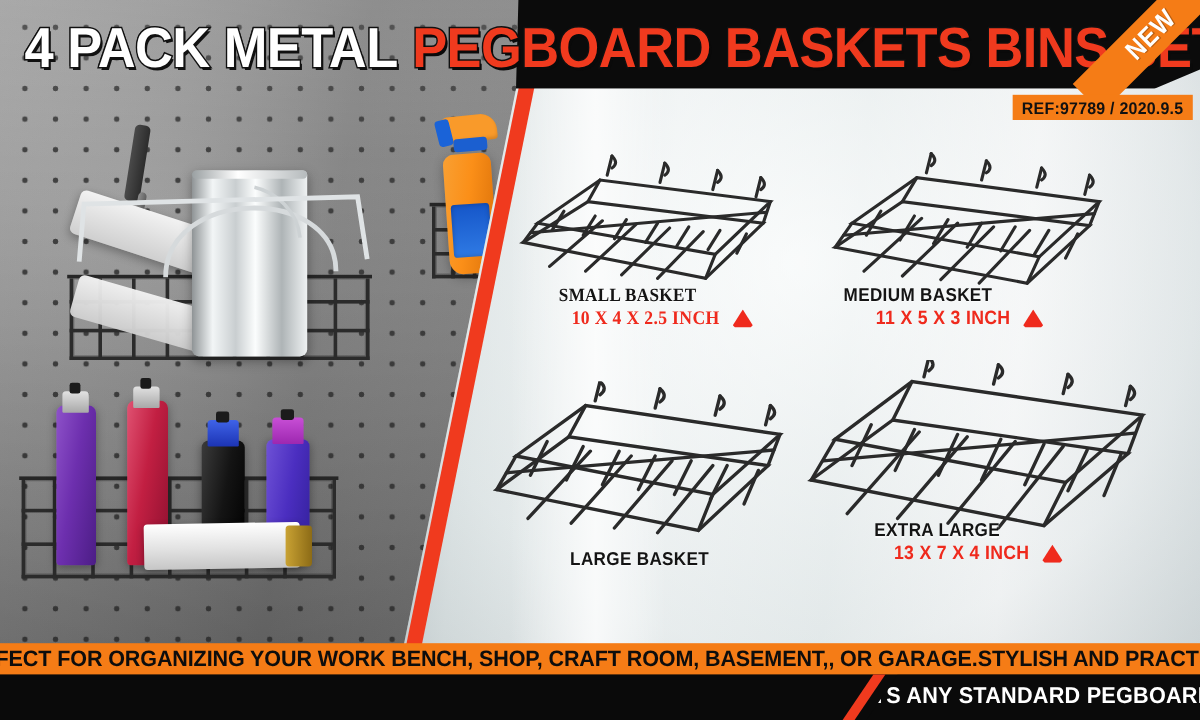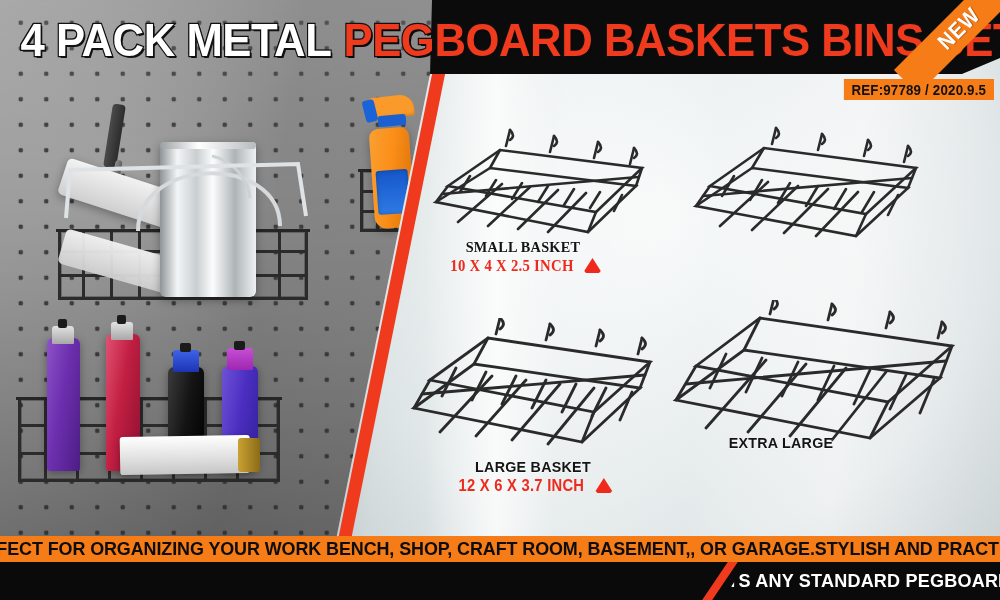--- a/index.html
+++ b/index.html
@@ -160,21 +160,21 @@
   .lbl .name{
     font-weight:bold; font-size:15.5px; color:#141414; letter-spacing:.3px;
     transform:scaleX(.92); white-space:nowrap;
     text-shadow:0 1px 0 rgba(255,255,255,.6);
   }
   .lbl .dim{
     font-weight:bold; font-size:16px; color:#ef2a1d; letter-spacing:.3px;
     transform:scaleX(.92); white-space:nowrap; margin-top:1px;
     display:inline-block;
   }
-  .lbl .row{ display:flex; align-items:center; justify-content:center; gap:5px; }
+  .lbl .row{ display:flex; align-items:center; justify-content:flex-end; gap:5px; }
   .tri-icon{
     width:18px; height:17px; flex:none;
     background:#ef2a1d;
     clip-path: polygon(50% 6%, 96% 82%, 86% 94%, 14% 94%, 4% 82%);
     border-radius:2px;
   }
 
   
   .band-orange{
     position:absolute; left:0; top:536px; width:1000px; height:26px;
@@ -370,31 +370,38 @@
   </div>
 
   <div class="lbl" style="left:418px; top:238px; width:210px;font-family:Liberation Serif, serif;">
     <div class="name">SMALL BASKET</div>
     <div class="row">
       <span class="dim">10 X 4 X 2.5 INCH</span>
       <span class="tri-icon"></span>
     </div>
   </div>
 
+  <div class="lbl" style="left:660px; top:238px; width:210px;">
+    <div class="name">MEDIUM BASKET</div>
+    <div class="row">
+      <span class="dim">11 X 5 X 3 INCH</span>
+      <span class="tri-icon"></span>
+    </div>
+  </div>
 
   <div class="lbl" style="left:428px; top:458px; width:210px;">
     <div class="name">LARGE BASKET</div>
-    <div class="row">
-      <span class="dim">12 X 6 X 3.7 INCH</span>
-      <span class="tri-icon"></span>
-    </div>
   </div>
 
   <div class="lbl" style="left:676px; top:434px; width:210px;">
     <div class="name">EXTRA LARGE</div>
+    <div class="row">
+      <span class="dim">13 X 7 X 4 INCH</span>
+      <span class="tri-icon"></span>
+    </div>
   </div>
 
   <svg class="divider">
     <polygon points="447,0 460,0 350,545 337,545" fill="#f03a1e"></polygon>
   </svg>
 
   <div class="header-black"></div>
   <div class="title">
     <span class="w">4 PACK METAL</span>
     <span class="r">PEGBOARD BASKETS BINS SET</span>

